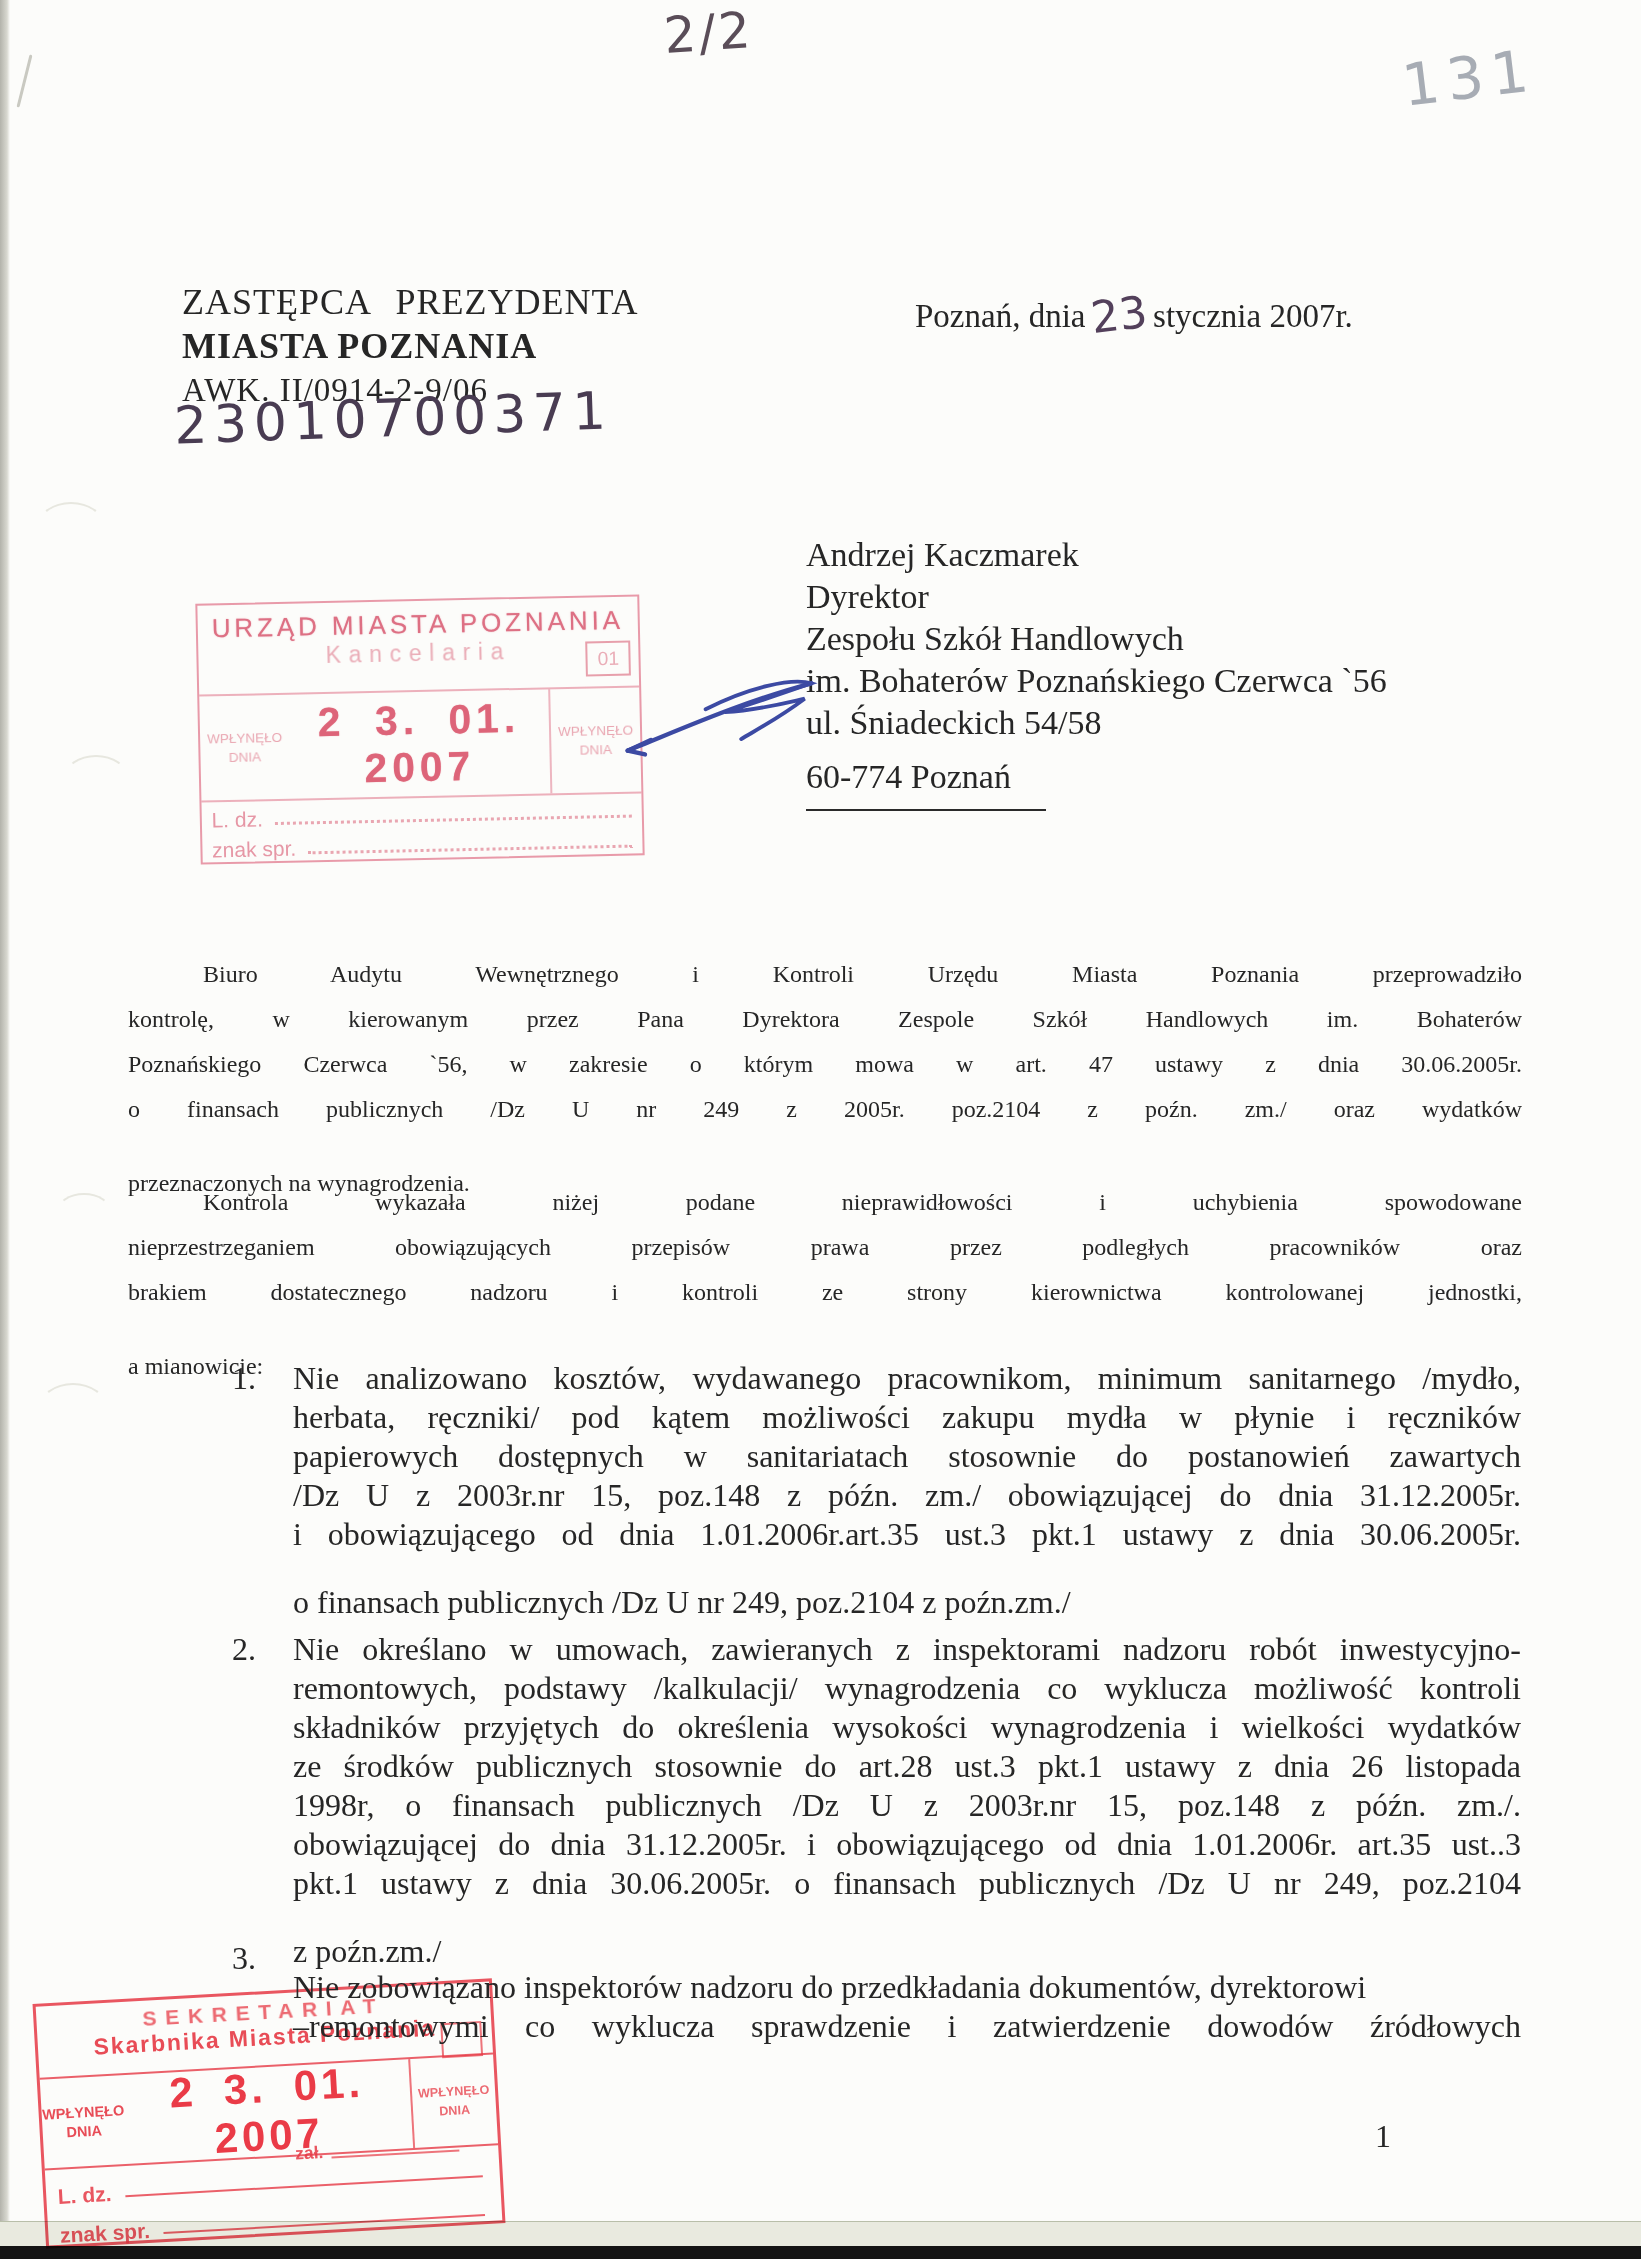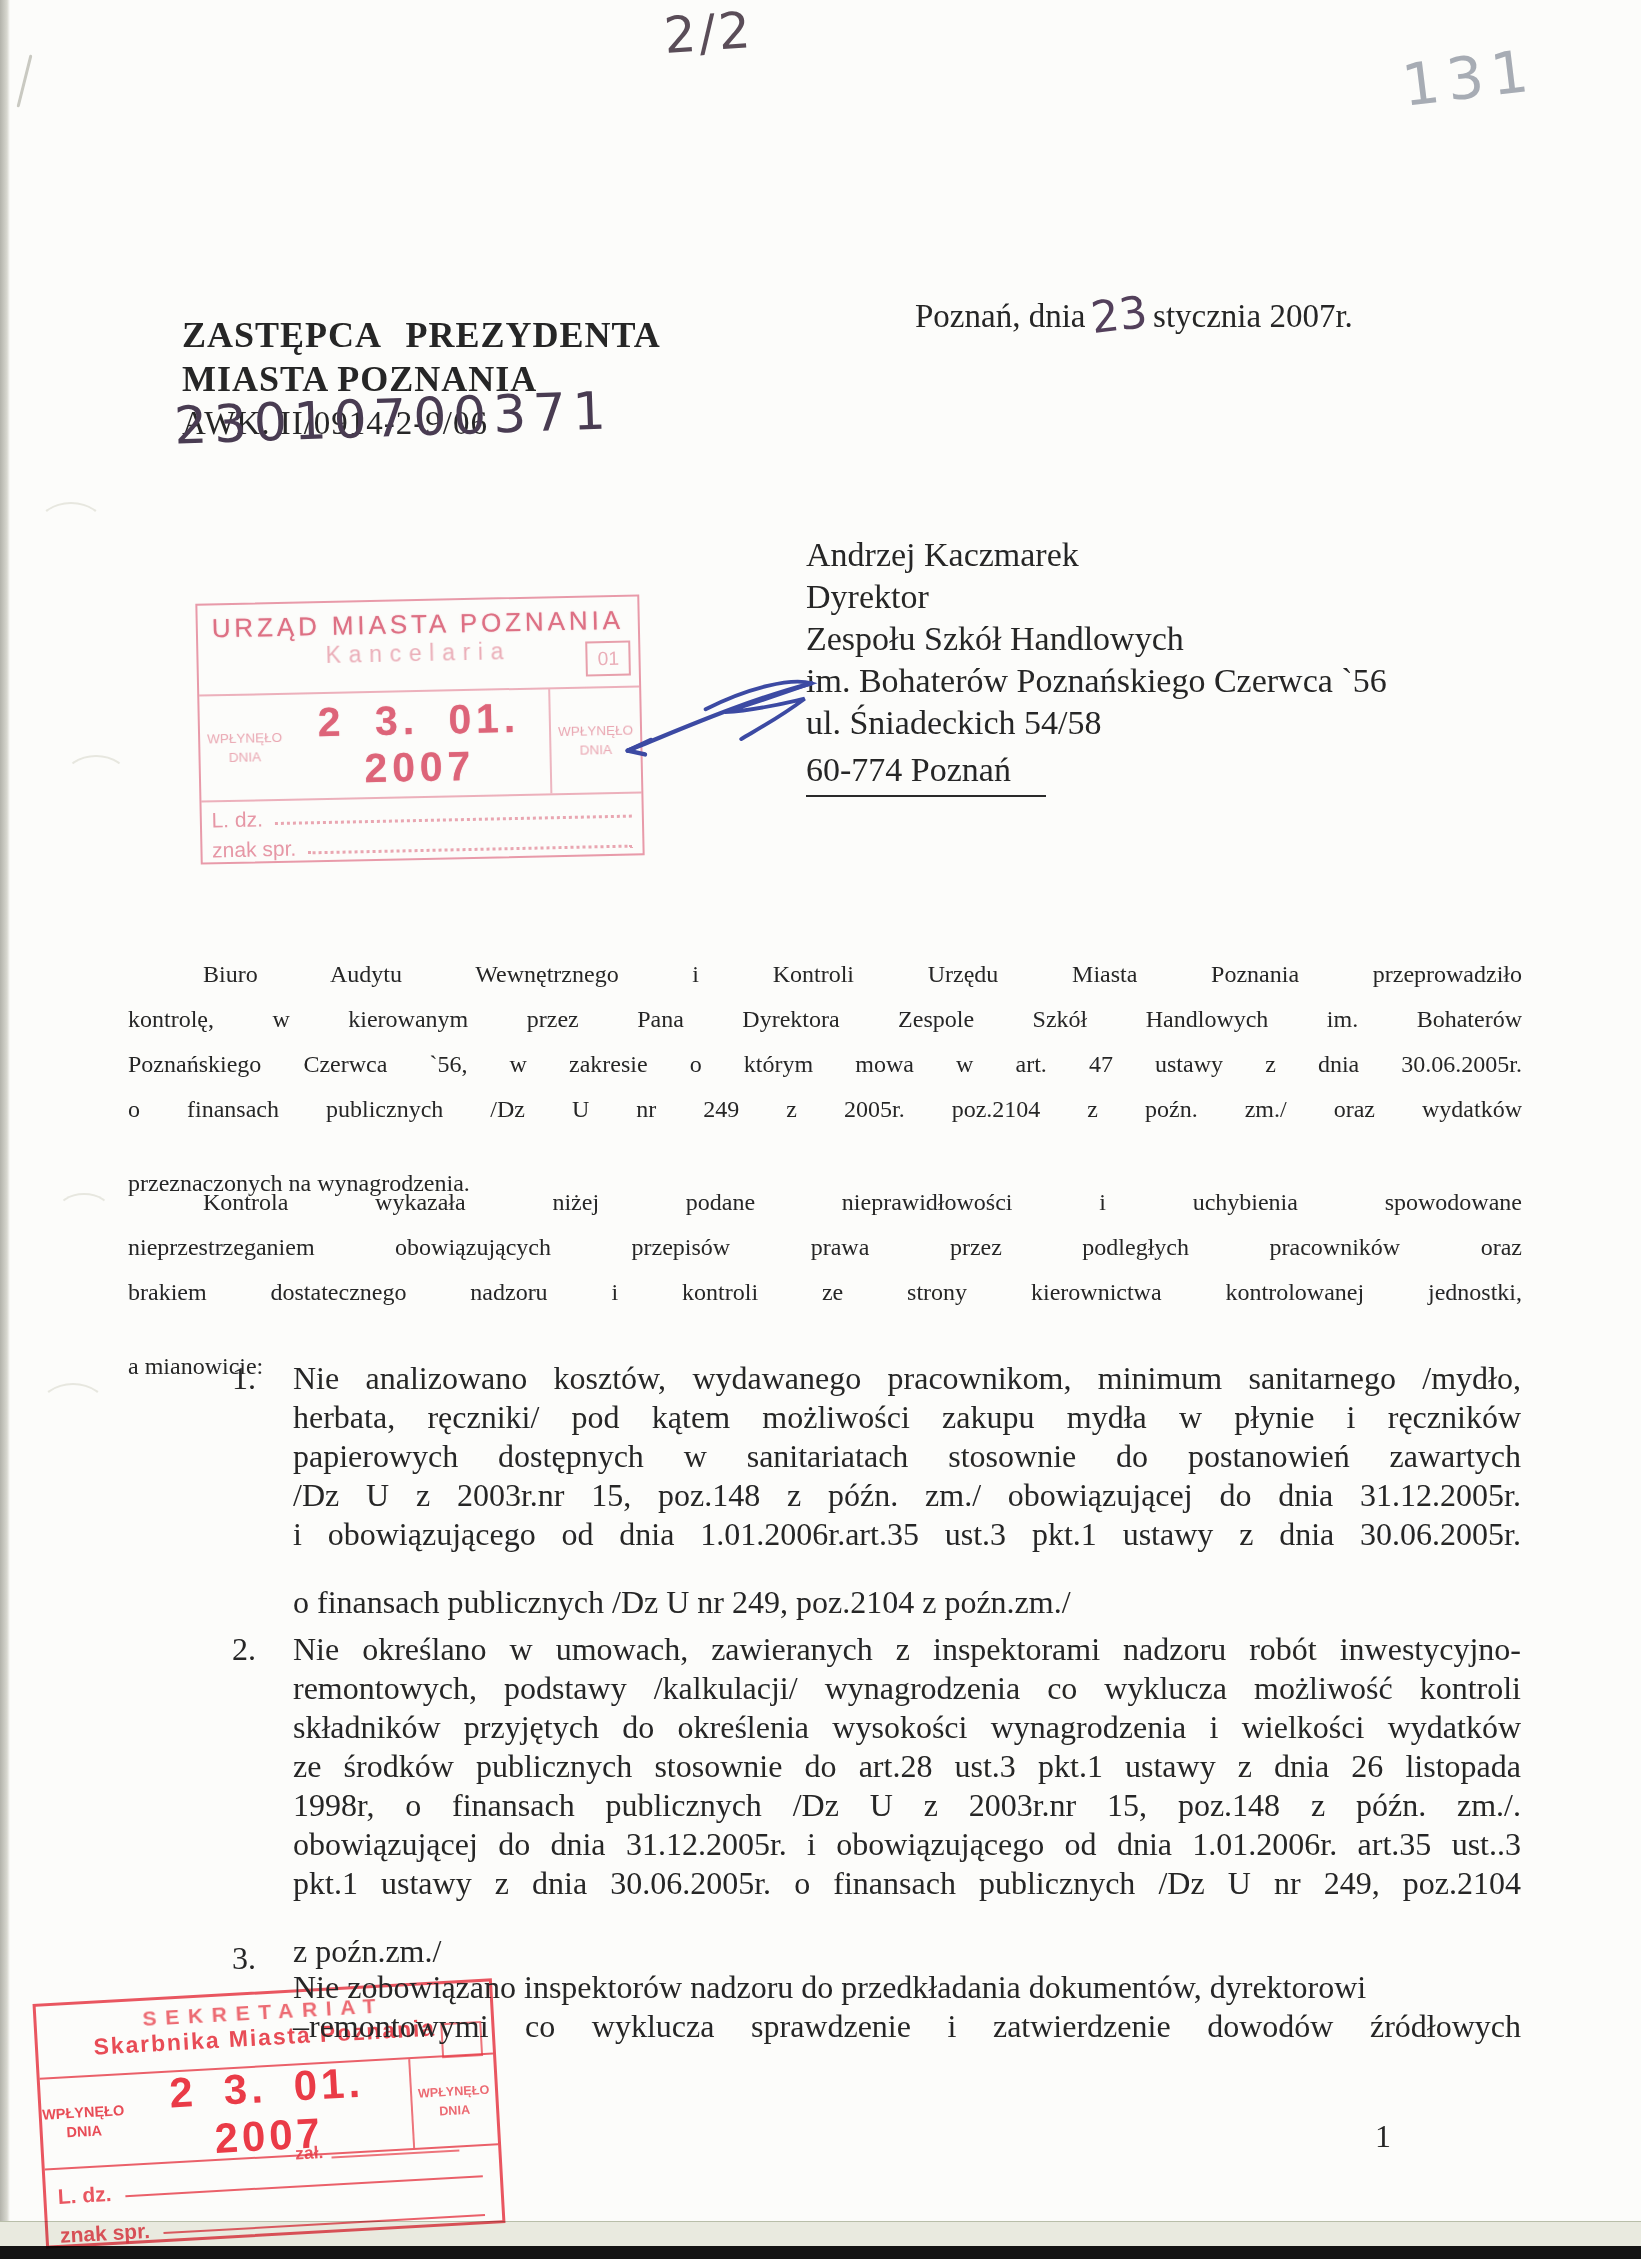--- a/index.html
+++ b/index.html
@@ -15,28 +15,28 @@
   .strip-black{position:absolute;left:0;top:2246px;width:1641px;height:13.5px;background:#151515;}
   .arc{position:absolute;border:2.4px solid #e2e2d9;border-color:#e2e2d9 transparent transparent transparent;border-radius:50%;opacity:.8;}
   
   .hw{font-family:"DejaVu Sans", sans-serif;color:#4c3f55;}
   .hw-top-center{position:absolute;left:664px;top:3.9px;font-size:50px;transform:rotate(-4deg);letter-spacing:2.9px;color:#5a4d58;}
   .hw-top-right{position:absolute;left:1402px;top:44px;font-size:58px;letter-spacing:7.7px;color:#a7acb4;transform:rotate(-7deg);font-weight:400;}
   .hw-case{position:absolute;left:174px;top:388px;font-size:52px;letter-spacing:6.8px;transform:rotate(-2deg);color:#493c52;}
   .hw-day{display:inline-block;font-family:"DejaVu Sans",sans-serif;font-size:44px;color:#53405b;transform:rotate(-7deg);margin:0 5.8px;position:relative;top:2.9px;}
   
   .sender{position:absolute;left:182px;top:280px;line-height:44px;}
-  .sender .b1{font-size:36px;font-weight:bold;word-spacing:15.4px;letter-spacing:1px;margin-top:33px;}
+  .sender .b1{font-size:36px;font-weight:normal;word-spacing:15.4px;letter-spacing:1px;}
   .sender .b2{font-size:36px;font-weight:bold;letter-spacing:1px;}
   .sender .b3{font-size:33px;letter-spacing:1px;}
   .dateline{position:absolute;left:915px;top:286px;font-size:33px;white-space:nowrap;}
   
   .recipient{position:absolute;left:806px;top:534px;font-size:34px;line-height:42px;}
   .recipient .tline{text-align:left;}
-  .city-underline{display:inline-block;border-bottom:2.4px solid #2a2a2a;padding:0 35px 4px 0;margin-top:5px;font-size:34px;}
+  .city-underline{display:inline-block;border-bottom:2.4px solid #2a2a2a;padding:0 35px 11px 0;margin-top:12px;font-size:34px;}
   
   .para{position:absolute;left:128px;width:1394px;font-size:24px;}
   .para .tline{line-height:45px;}
   .indent .tline:first-child{text-indent:75px;}
   .tline{text-align:justify;text-align-last:justify;}
   .tline.nj{text-align-last:left;margin-top:29px;}
   .plain .tline{text-align:left;text-align-last:auto;}
   .list-item{position:absolute;left:232px;width:1289px;display:flex;z-index:3;}
   .list-item .num{flex:none;width:61px;font-size:32px;line-height:39px;}
   .list-item .ilines{flex:1;font-size:32px;}

